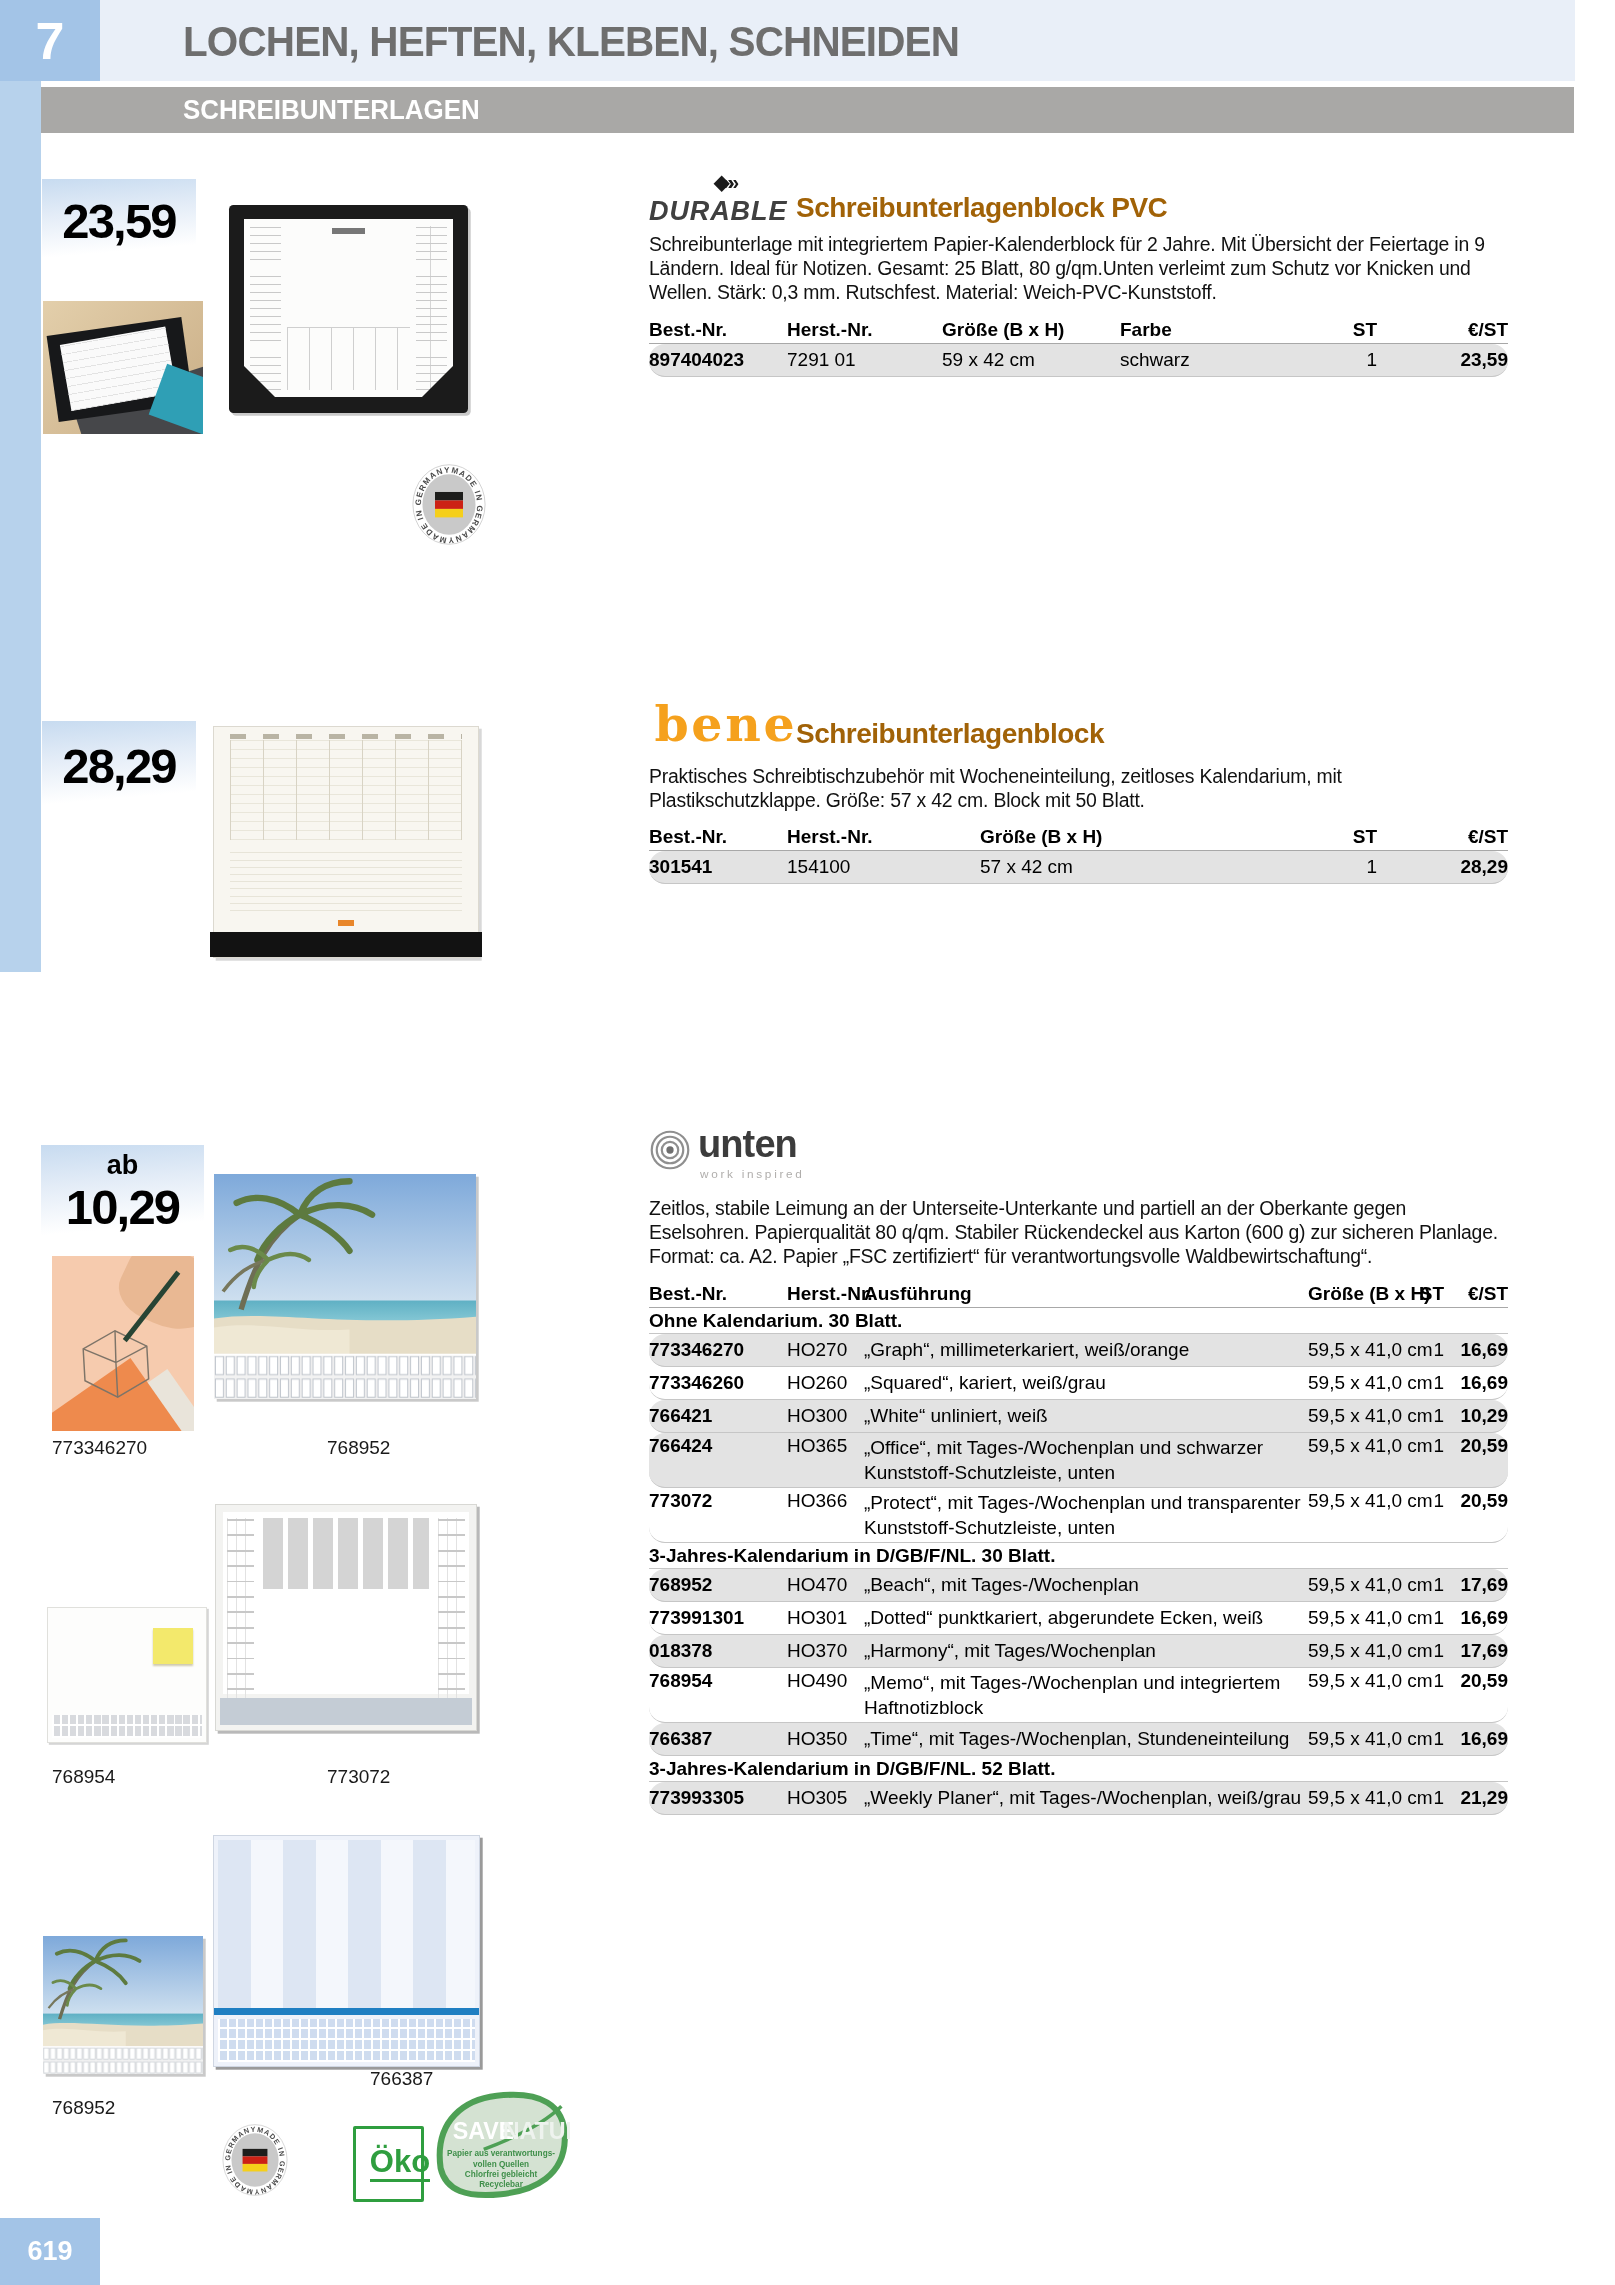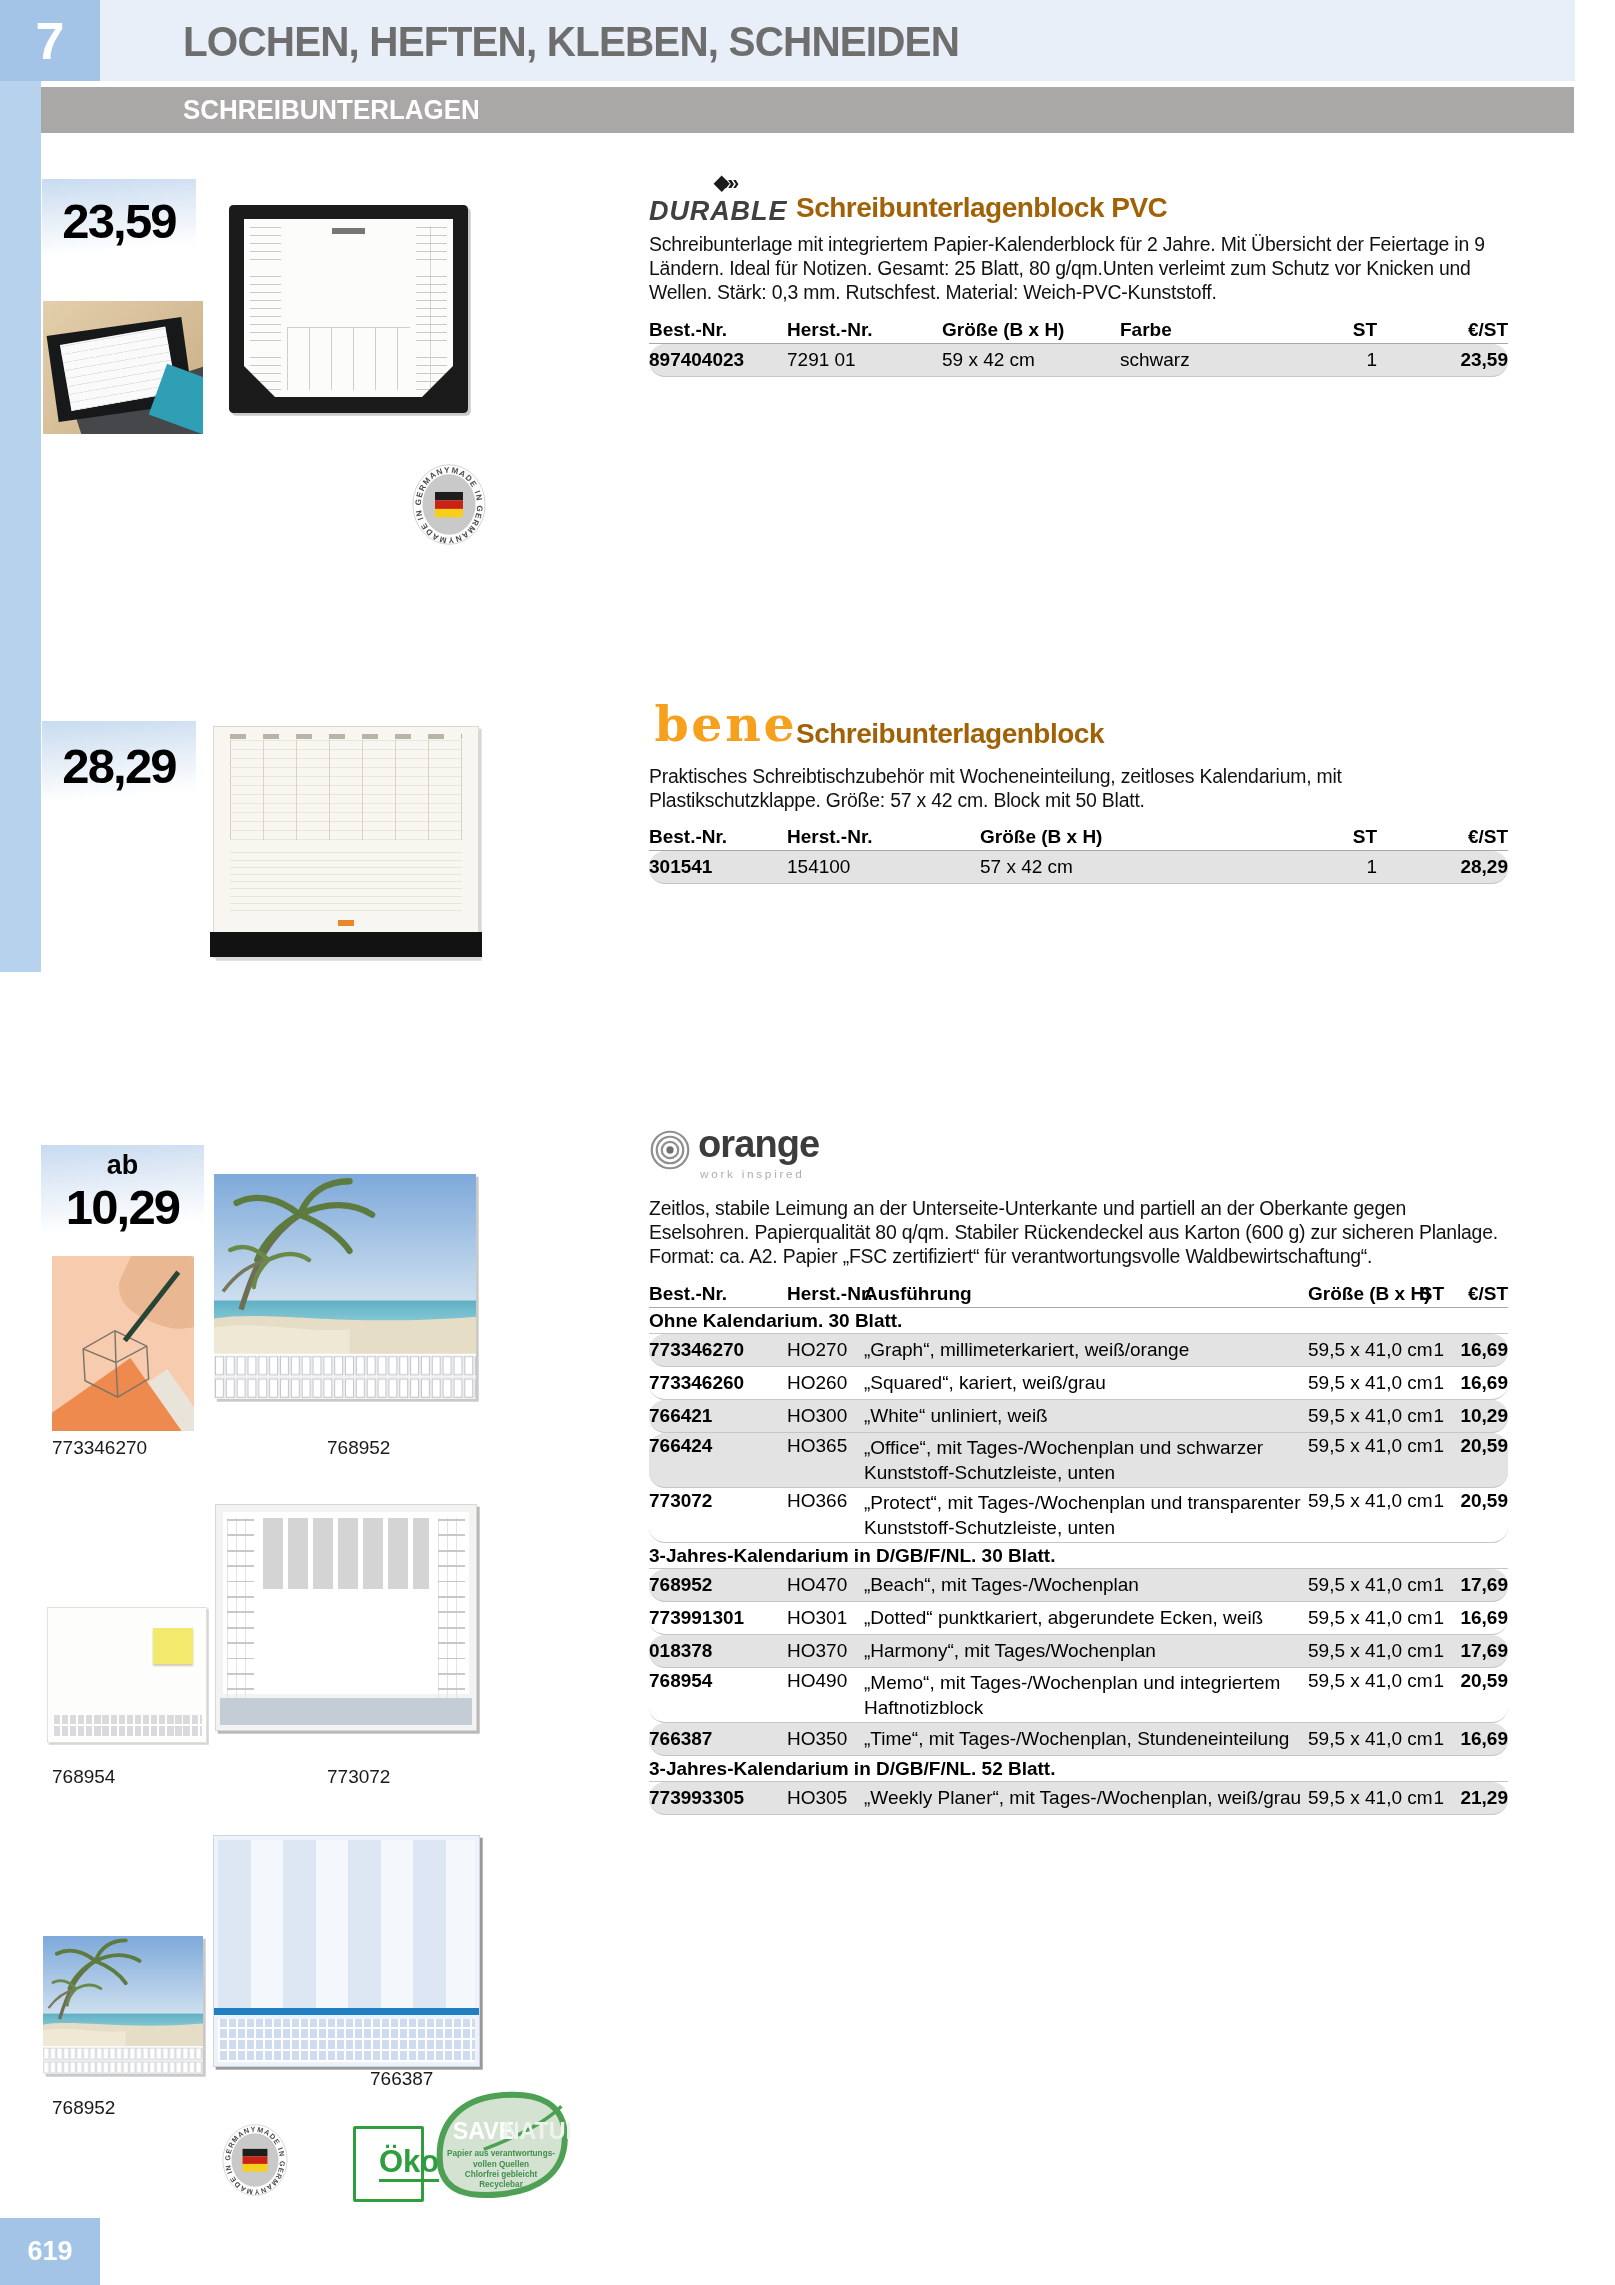--- a/index.html
+++ b/index.html
@@ -138,21 +138,21 @@
       background-image:repeating-linear-gradient(90deg,#dde6f3 0 33px,#f4f7fc 33px 65px),repeating-linear-gradient(0deg,transparent 0 10px,#ccd7e8 10px 11px);}
   #img-time .bar{position:absolute;left:0;right:0;bottom:51px;height:7.2px;background:#1f7fc2;}
   #img-time .strip{position:absolute;left:3.6px;right:3.6px;bottom:3.6px;height:43px;
       background-image:repeating-linear-gradient(0deg,#fff 0 1.8px,transparent 1.8px 11px),repeating-linear-gradient(90deg,#fff 0 1.8px,#cfdcef 1.8px 9px);}
 
   
   .mig{position:absolute;}
   #mig1{left:412px;top:464px;width:74px;height:81px;}
   #mig2{left:222px;top:2124px;width:66px;height:72px;}
   #badge-oeko{position:absolute;left:353px;top:2126px;width:71px;height:76px;border:3.6px solid #2f9e3f;border-radius:2px;
-      background:#fff;box-sizing:border-box;display:flex;align-items:center;justify-content:flex-start;padding-left:23px;}
+      background:#fff;box-sizing:border-box;display:flex;align-items:center;justify-content:center;padding-left:23px;}
   #badge-oeko span{font-size:31px;font-weight:bold;color:#2f9e3f;border-bottom:3.6px solid #2f9e3f;line-height:1.05;}
   #badge-save{position:absolute;left:432px;top:2088px;width:138px;height:114px;}
 </style>
 </head>
 <body>
 
 <div class="page">
 
   <svg width="0" height="0" style="position:absolute" aria-hidden="true">
     <defs>
@@ -348,21 +348,21 @@
   <div class="rcol" id="rcol-sigel">
     <div class="brandline">
       <svg class="sigel-icon" width="42" height="42" viewBox="0 0 46 46">
         <g fill="none" stroke="#8f8f8f" stroke-width="2.4">
           <circle cx="23" cy="23" r="20"></circle>
             <circle cx="23" cy="23" r="14.5"></circle>
             <circle cx="23" cy="23" r="9"></circle>
         </g>
         <circle cx="23" cy="23" r="4" fill="#6f6f6f"></circle>
       </svg>
-      <span class="sigel-word">orange</span>
+      <span class="sigel-word">unten</span>
       <span class="sigel-tag">work inspired</span>
     </div>
     <p class="desc">Zeitlos, stabile Leimung an der Unterseite-Unterkante und partiell an der Oberkante gegen Eselsohren. Papierqualität 80 q/qm. Stabiler Rückendeckel aus Karton (600 g) zur sicheren Planlage. Format: ca. A2. Papier „FSC zertifiziert“ für verantwortungsvolle Waldbewirtschaftung“.</p>
 
     <div class="tbl t-sig">
       <div class="trow thead">
         <span class="c c-best">Best.-Nr.</span>
         <span class="c c-herst">Herst.-Nr.</span>
         <span class="c c-ausf">Ausführung</span>
         <span class="c c-size">Größe (B x H)</span>

